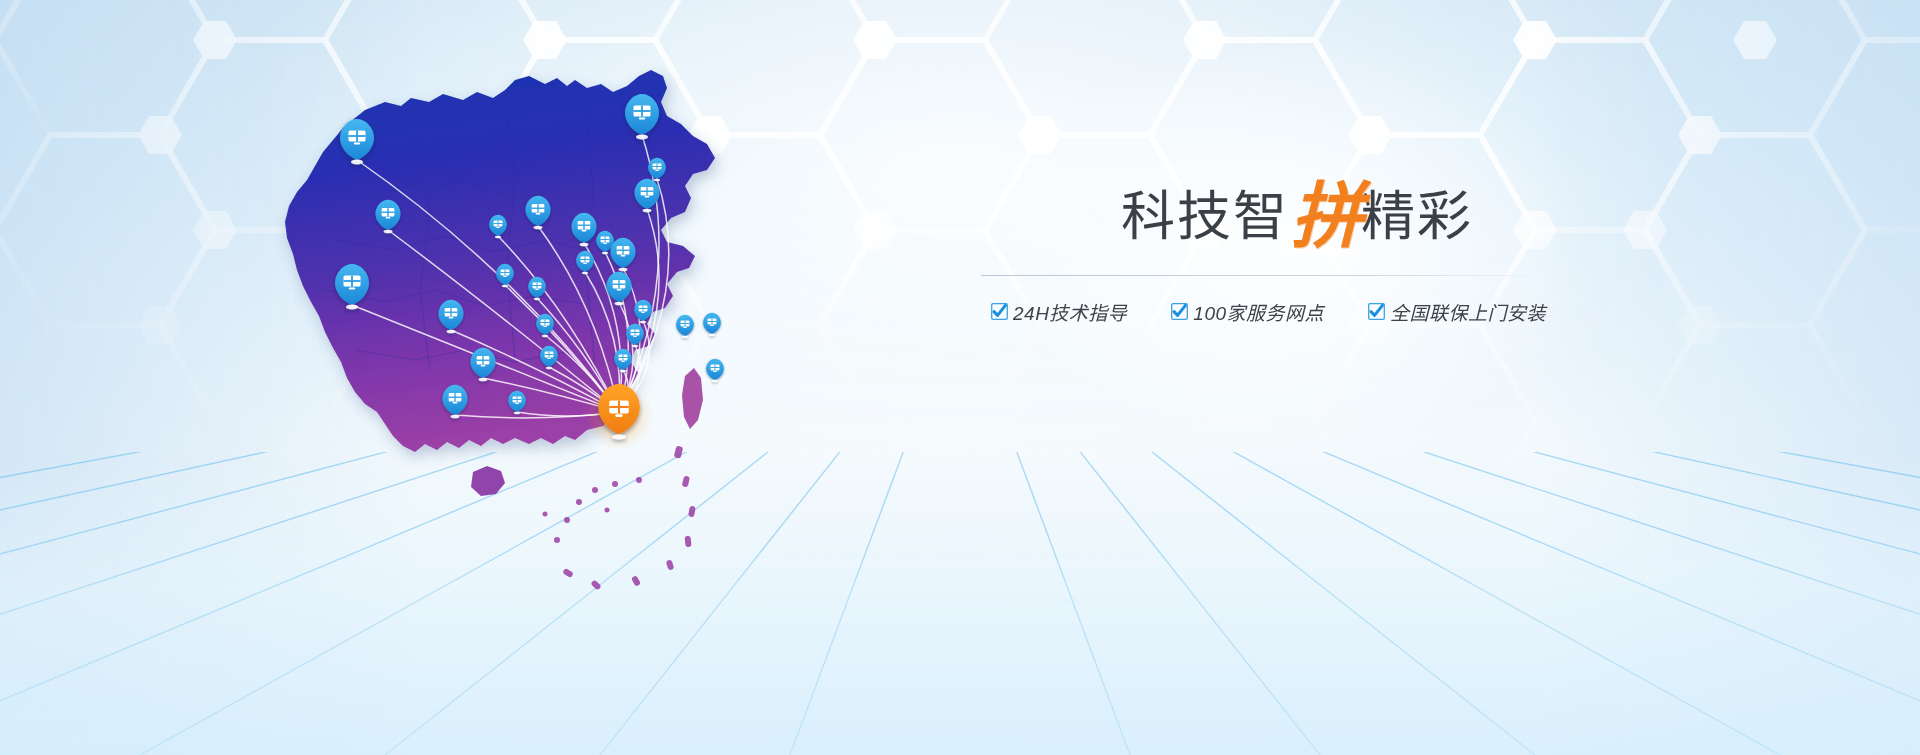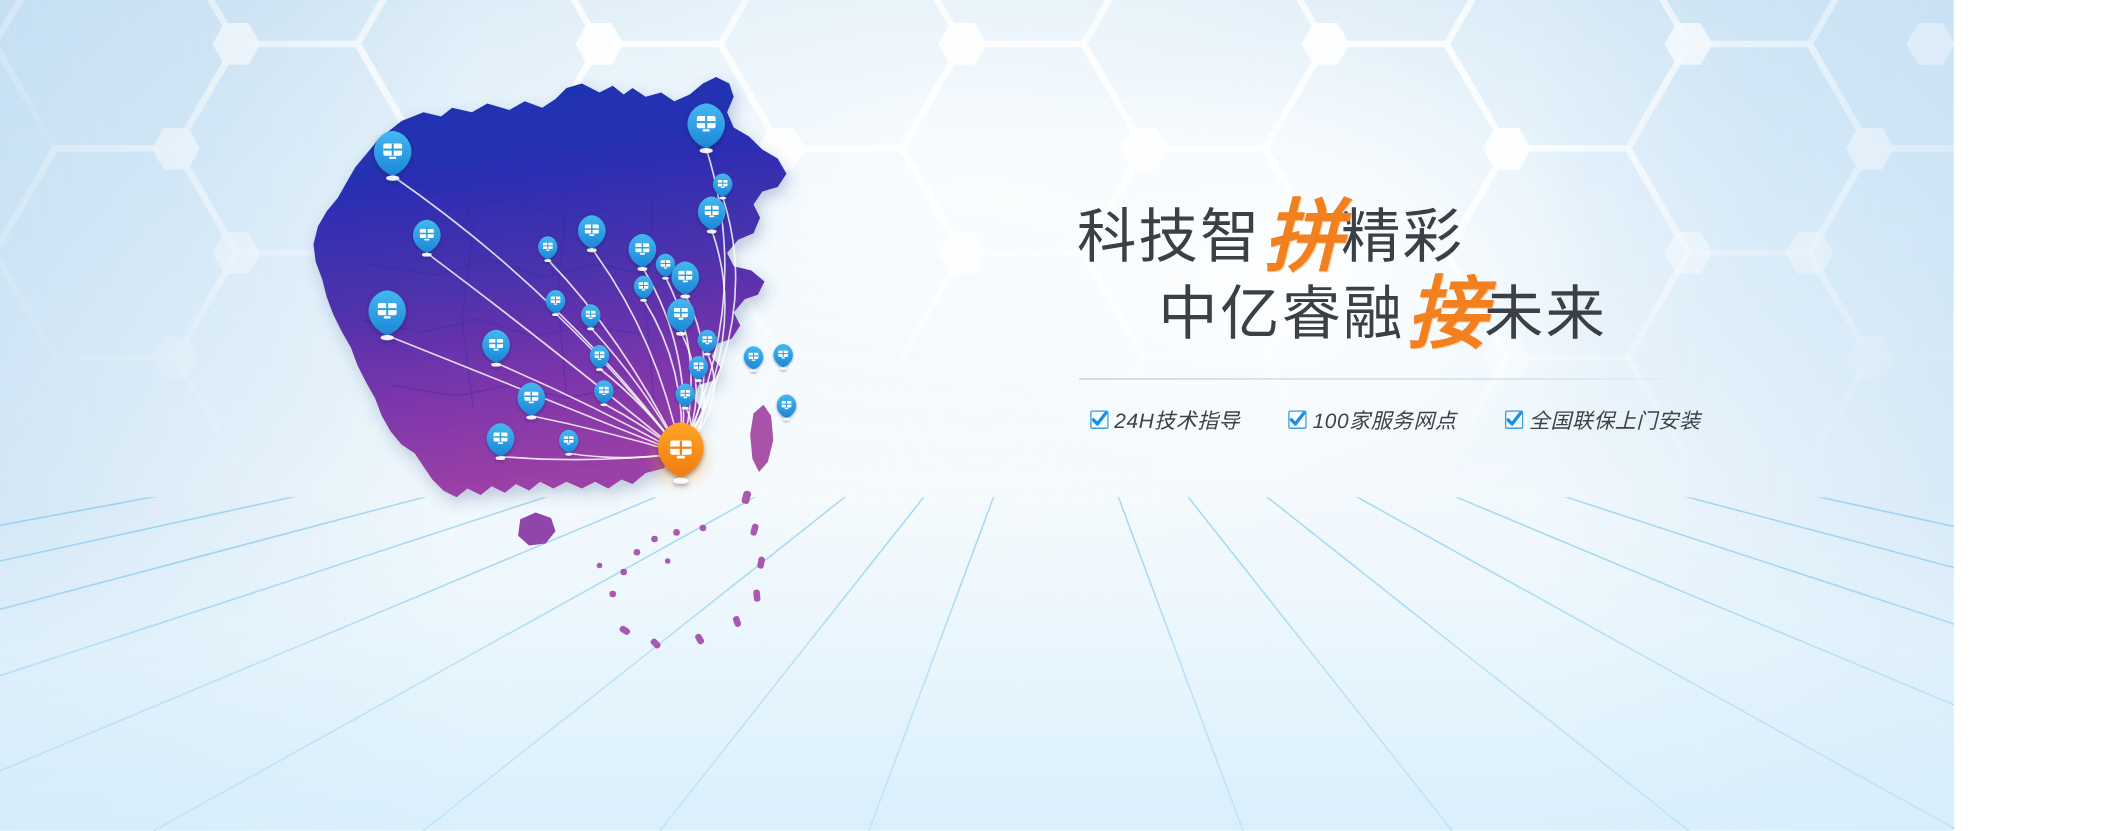--- a/index.html
+++ b/index.html
@@ -1,23 +1,24 @@
 <!DOCTYPE html>
 <html lang="zh-CN"><head>
 <meta charset="utf-8">
 <title>Banner</title>
 <style>
   html,body{margin:0;padding:0;background:#fff;}
   body{font-family:"Liberation Sans","DejaVu Sans",sans-serif;}
 
   .banner{
     position:relative;
-    width:1776px; height:755px;
+    width:1920px; height:755px;
     overflow:hidden;
     background:linear-gradient(180deg,#d4e8f6 0%, #dceefa 18%, #e8f4fc 38%, #f2f9fd 58%, #f6fbfe 75%, #eef7fd 100%);
+    text-align:center;
   }
 
   
   .bg-layer{position:absolute;inset:0;pointer-events:none;}
 
   .glow{
     position:absolute;
     left:50%; top:-6%;
     width:1500px; height:620px;
     transform:translateX(-50%);
@@ -529,23 +530,20 @@
       </g>
     </svg>
   </div>
 
   <div class="text-block">
 
     <div class="headline line1">
       <span>科技智</span><span class="accent">拼</span><span>精彩</span>
     </div>
 
-    <div class="headline line2">
-      <span>中亿睿融</span><span class="accent">接</span><span>未来</span>
-    </div>
 
     <div class="divider"></div>
 
     <div class="features" id="features">
         <div class="feature">
           <span class="check">
             <svg width="17" height="17" viewBox="0 0 17 17">
               <rect x="0.7" y="0.7" width="15.6" height="15.6" rx="1.4" fill="none" stroke="#1a8fe0" stroke-width="1.3" opacity="0.85"></rect>
               <path d="M3 8.6 L6.6 12.4 L14.4 2.4" fill="none" stroke="#1a8fe0" stroke-width="3" stroke-linecap="round" stroke-linejoin="round"></path>
             </svg>

